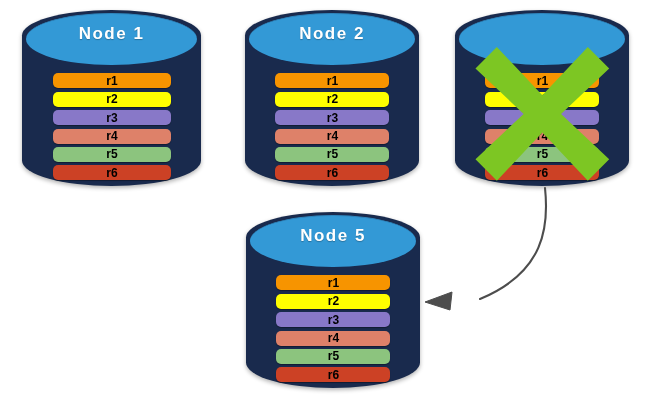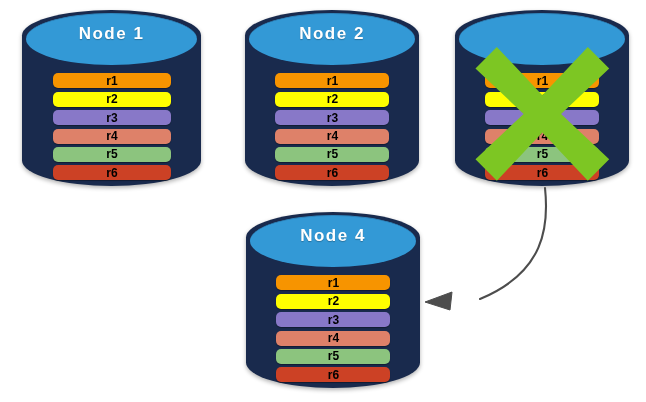--- a/index.html
+++ b/index.html
@@ -185,21 +185,21 @@
             <span class="row-label" style="color: rgb(0, 0, 0);">r6</span>
           </div>
         </div>
         <svg class="fail-x" viewBox="0 0 100 100" style="left: 9%; top: 21%; width: 82%; height: 76%;">
           <polygon points="16,0 50,36 84,0 100,16 64,50 100,84 84,100 50,64 16,100 0,84 36,50 0,16" fill="#7dc623"></polygon>
         </svg>
       </div>
       <div class="node" style="left: 246px; top: 212px; width: 174px; height: 176px;">
         <div class="cyl-body" style="background: rgb(25, 42, 77);"></div>
         <div class="cyl-top" style="background: rgb(51, 153, 214);"></div>
-        <div class="node-title" style="color: rgb(255, 255, 255);">Node  4</div>
+        <div class="node-title" style="color: rgb(255, 255, 255);">Node  5</div>
         <div class="rows">
           <div class="row-bar" style="background: rgb(247, 148, 0);">
             <span class="row-label" style="color: rgb(0, 0, 0);">r1</span>
           </div>
           <div class="row-bar" style="background: rgb(255, 255, 0);">
             <span class="row-label" style="color: rgb(0, 0, 0);">r2</span>
           </div>
           <div class="row-bar" style="background: rgb(136, 120, 200);">
             <span class="row-label" style="color: rgb(0, 0, 0);">r3</span>
           </div>

